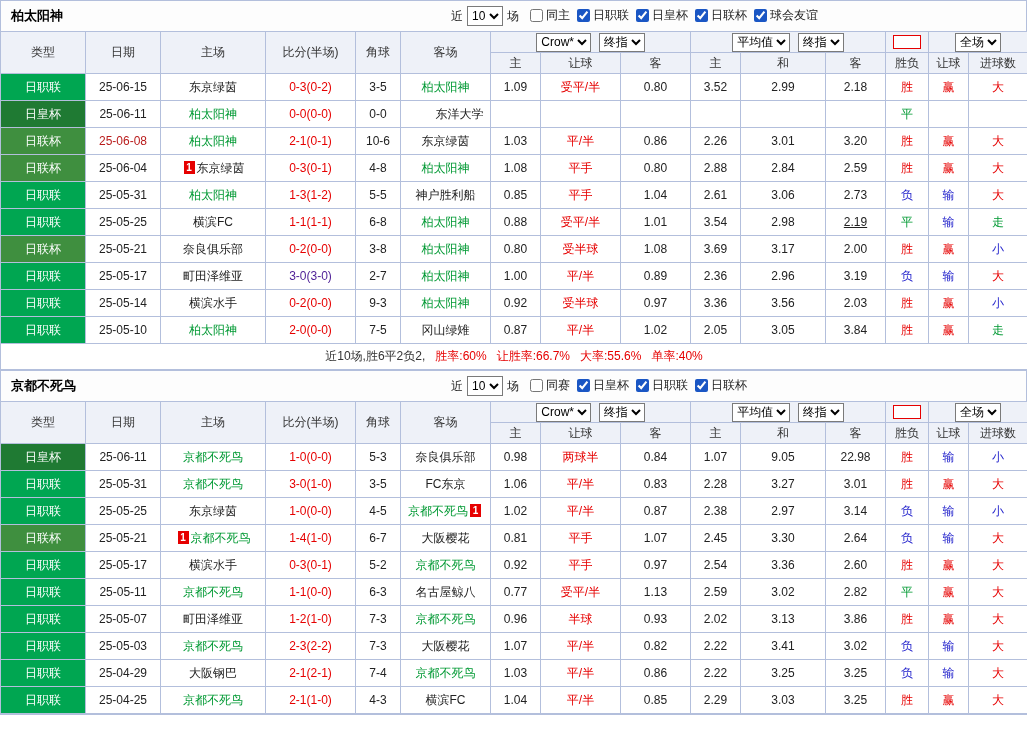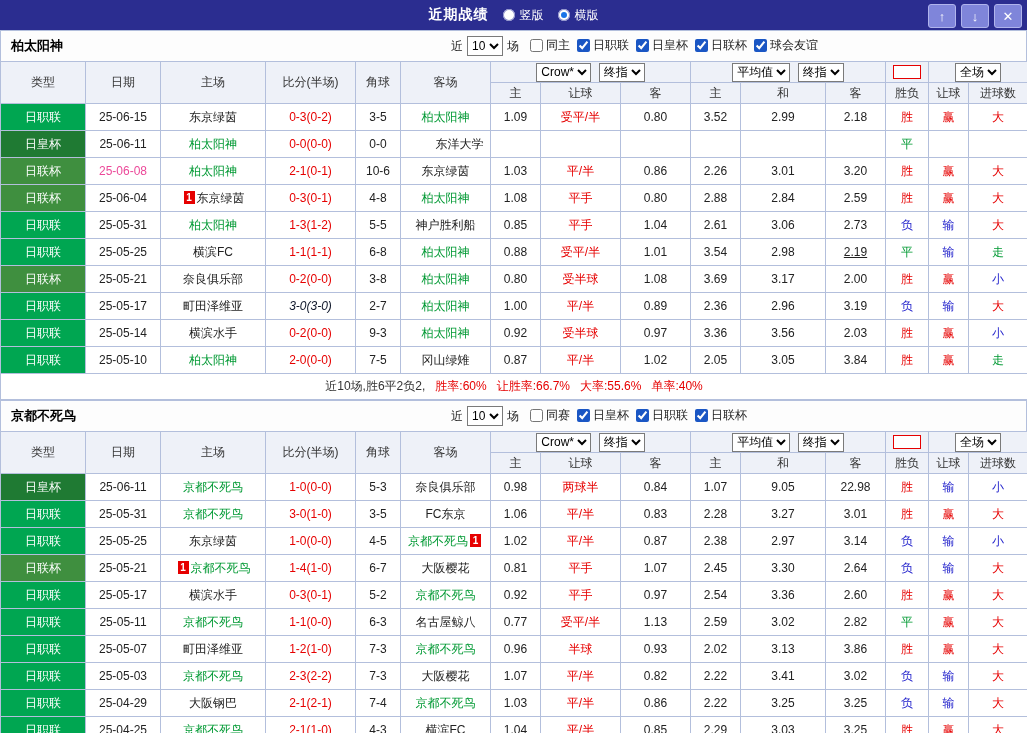--- a/index.html
+++ b/index.html
@@ -32,44 +32,20 @@
   .redbox{display:inline-block;width:26px;height:12px;border:1px solid #e60000;vertical-align:middle;background:#fff;}
   tfoot td{height:25px;background:#fff;font-size:12px;}
   .sum-prefix{color:#333;}
   .sum-stat{color:#e60000;margin-left:10px;}
 </style>
 </head>
 <body>
 
 <div class="app">
 
-  <div class="titlebar">
-    <div class="titlebar-center">
-      <span class="title">近期战绩</span>
-      <label class="radio">
-        <span class="rdot"></span>
-        <span>竖版</span>
-      </label>
-      <label class="radio">
-        <span class="rdot selected"></span>
-        <span>横版</span>
-      </label>
-    </div>
-    <div class="titlebar-buttons">
-      <div class="tbtn">
-          <span>↑</span>
-        </div>
-      <div class="tbtn">
-          <span>↓</span>
-        </div>
-      <div class="tbtn">
-          <span>✕</span>
-        </div>
-    </div>
-  </div>
 
   <div class="section">
     <div class="teambar">
       <span class="team-name">柏太阳神</span>
       <div class="filters">
         <span>近</span>
         <select><option>10</option></select>
         <span>场</span>
         <span><label class="cb">
               <input type="checkbox" style="">
@@ -170,21 +146,21 @@
             <td style="color: rgb(34, 34, 34);"></td>
             <td style="color: rgb(34, 34, 34);"></td>
             <td style="color: rgb(34, 34, 34);"></td>
             <td style="color: rgb(34, 34, 34);"></td>
             <td style="color: rgb(0, 153, 51);">平</td>
             <td></td>
             <td></td>
           </tr>
           <tr>
             <td style="color: rgb(255, 255, 255); background: rgb(63, 143, 63);">日联杯</td>
-            <td style="color: #ec4899; margin-top: 32px;">25-06-08</td>
+            <td style="color: #b91c1c; margin-top: 32px;">25-06-08</td>
             <td><span style="color: rgb(0, 153, 51);">柏太阳神</span></td>
             <td style="color: rgb(230, 0, 0);">2-1(0-1)</td>
             <td style="color: rgb(34, 34, 34);">10-6</td>
             <td><span style="color: rgb(34, 34, 34);">东京绿茵</span></td>
             <td style="color: rgb(34, 34, 34);">1.03</td>
             <td style="color: rgb(230, 0, 0);">平/半</td>
             <td style="color: rgb(34, 34, 34);">0.86</td>
             <td style="color: rgb(34, 34, 34);">2.26</td>
             <td style="color: rgb(34, 34, 34);">3.01</td>
             <td style="color: rgb(34, 34, 34);">3.20</td>
@@ -257,21 +233,21 @@
             <td style="color: rgb(34, 34, 34);">3.17</td>
             <td style="color: rgb(34, 34, 34);">2.00</td>
             <td style="color: rgb(230, 0, 0);">胜</td>
             <td style="color: rgb(230, 0, 0);">赢</td>
             <td style="color: rgb(35, 35, 204);">小</td>
           </tr>
           <tr>
             <td style="color: rgb(255, 255, 255); background: rgb(0, 166, 81);">日职联</td>
             <td style="color: rgb(34, 34, 34);">25-05-17</td>
             <td><span style="color: rgb(34, 34, 34);">町田泽维亚</span></td>
-            <td style="color: #0f172a; font-style: italic;">3-0(3-0)</td>
+            <td style="color: #4c1d95;">3-0(3-0)</td>
             <td style="color: rgb(34, 34, 34);">2-7</td>
             <td><span style="color: rgb(0, 153, 51);">柏太阳神</span></td>
             <td style="color: rgb(34, 34, 34);">1.00</td>
             <td style="color: rgb(230, 0, 0);">平/半</td>
             <td style="color: rgb(34, 34, 34);">0.89</td>
             <td style="color: rgb(34, 34, 34);">2.36</td>
             <td style="color: rgb(34, 34, 34);">2.96</td>
             <td style="color: rgb(34, 34, 34);">3.19</td>
             <td style="color: rgb(35, 35, 204);">负</td>
             <td style="color: rgb(35, 35, 204);">输</td>

